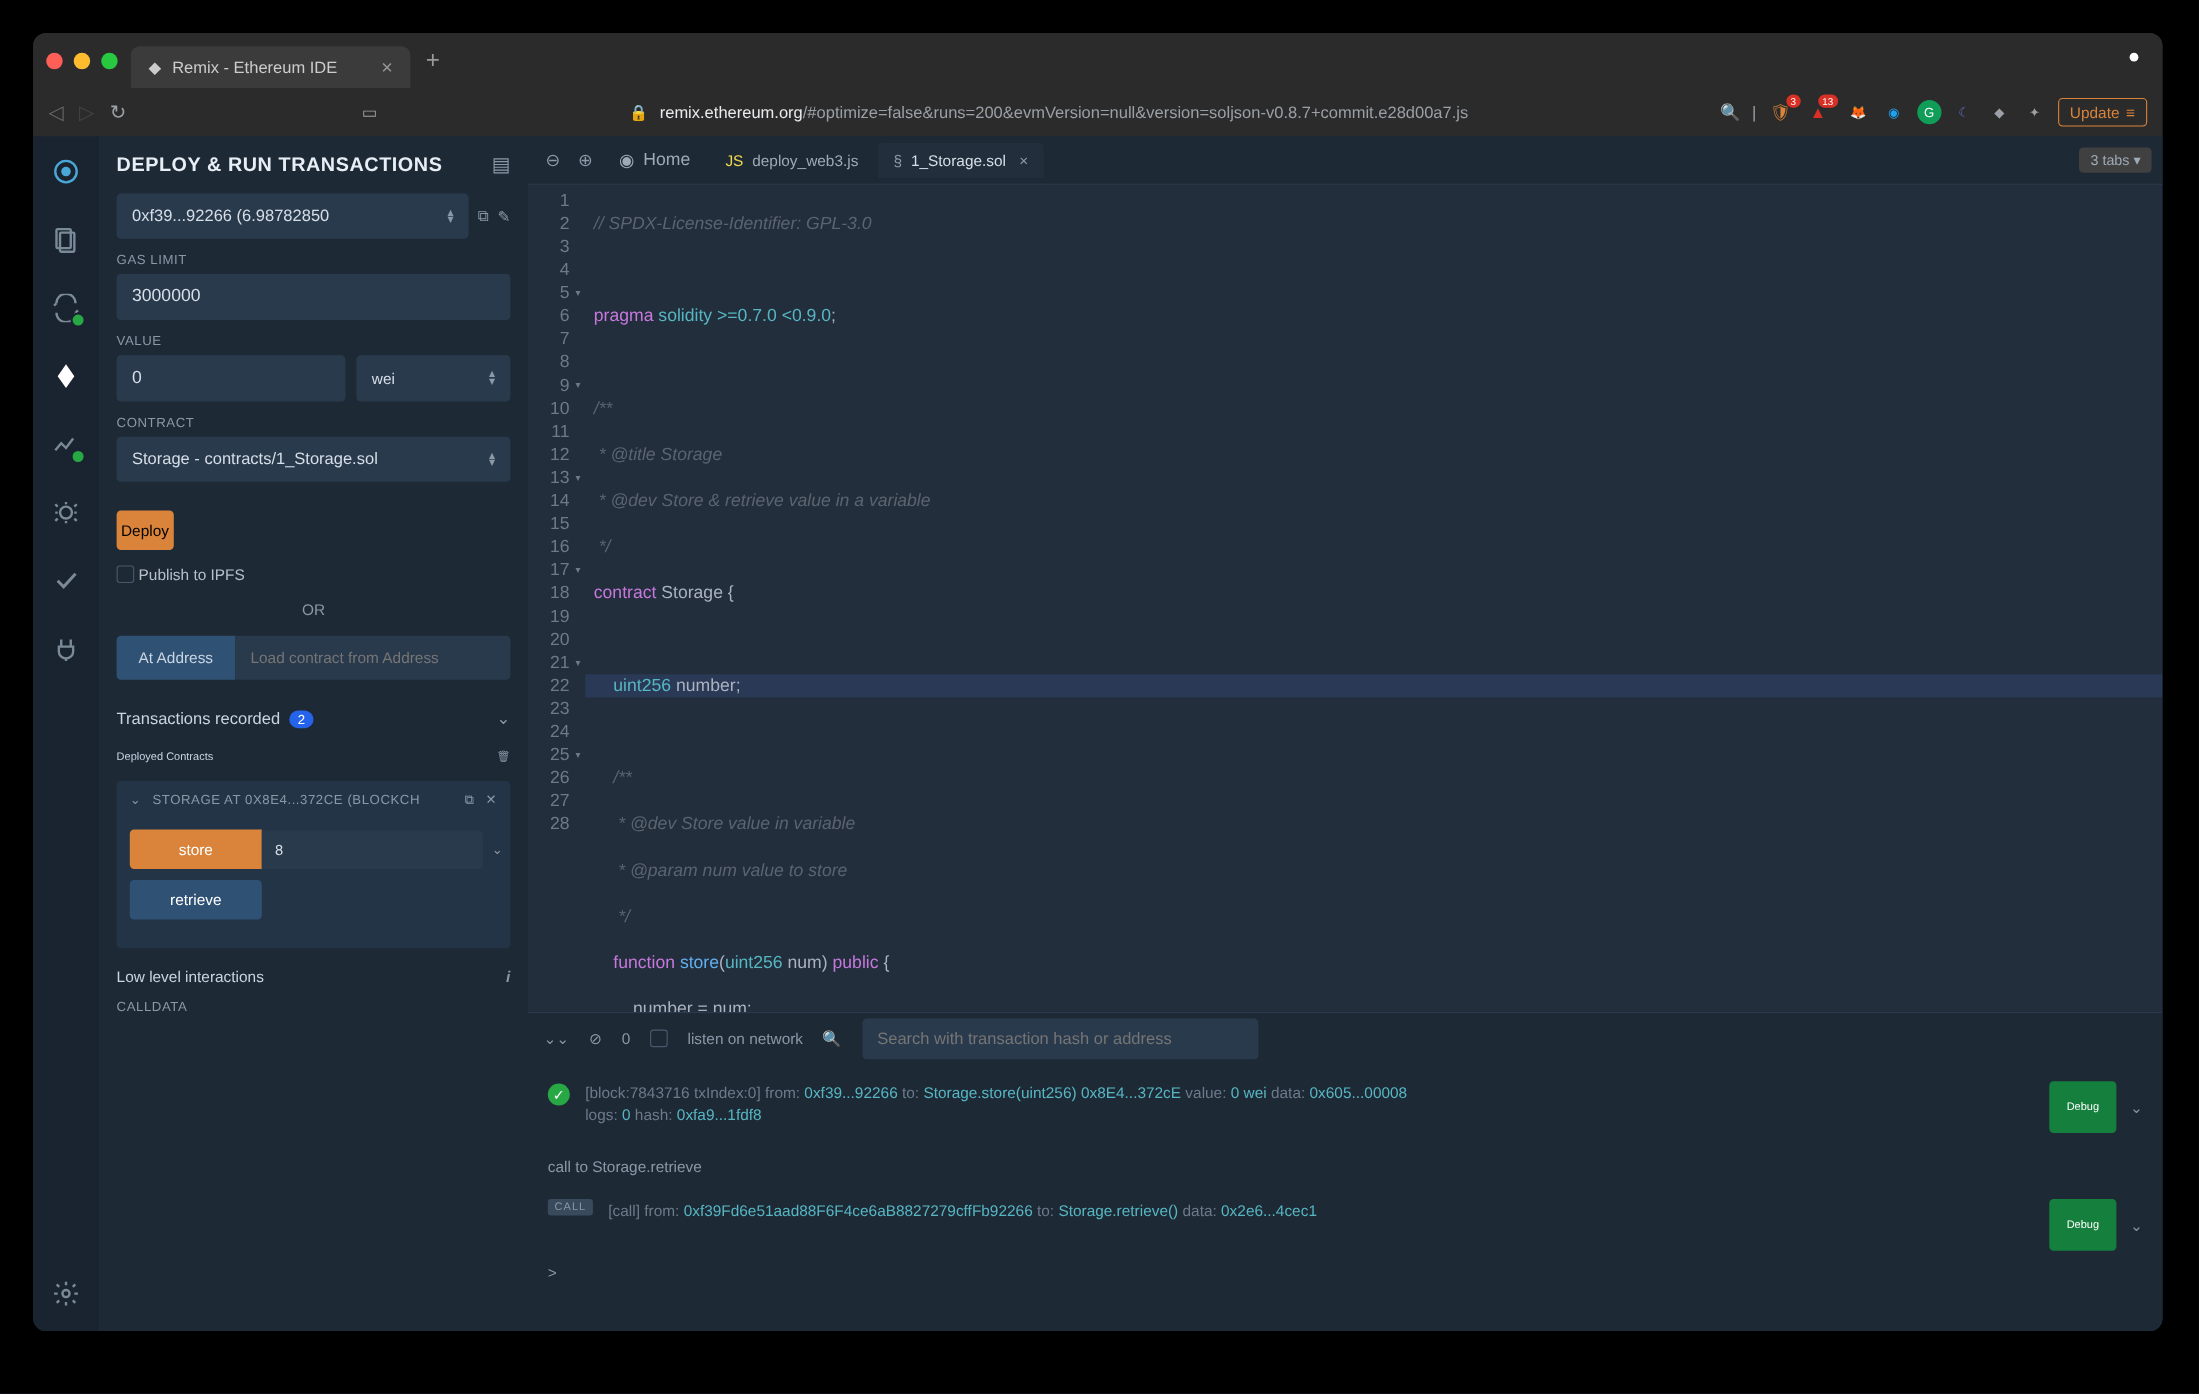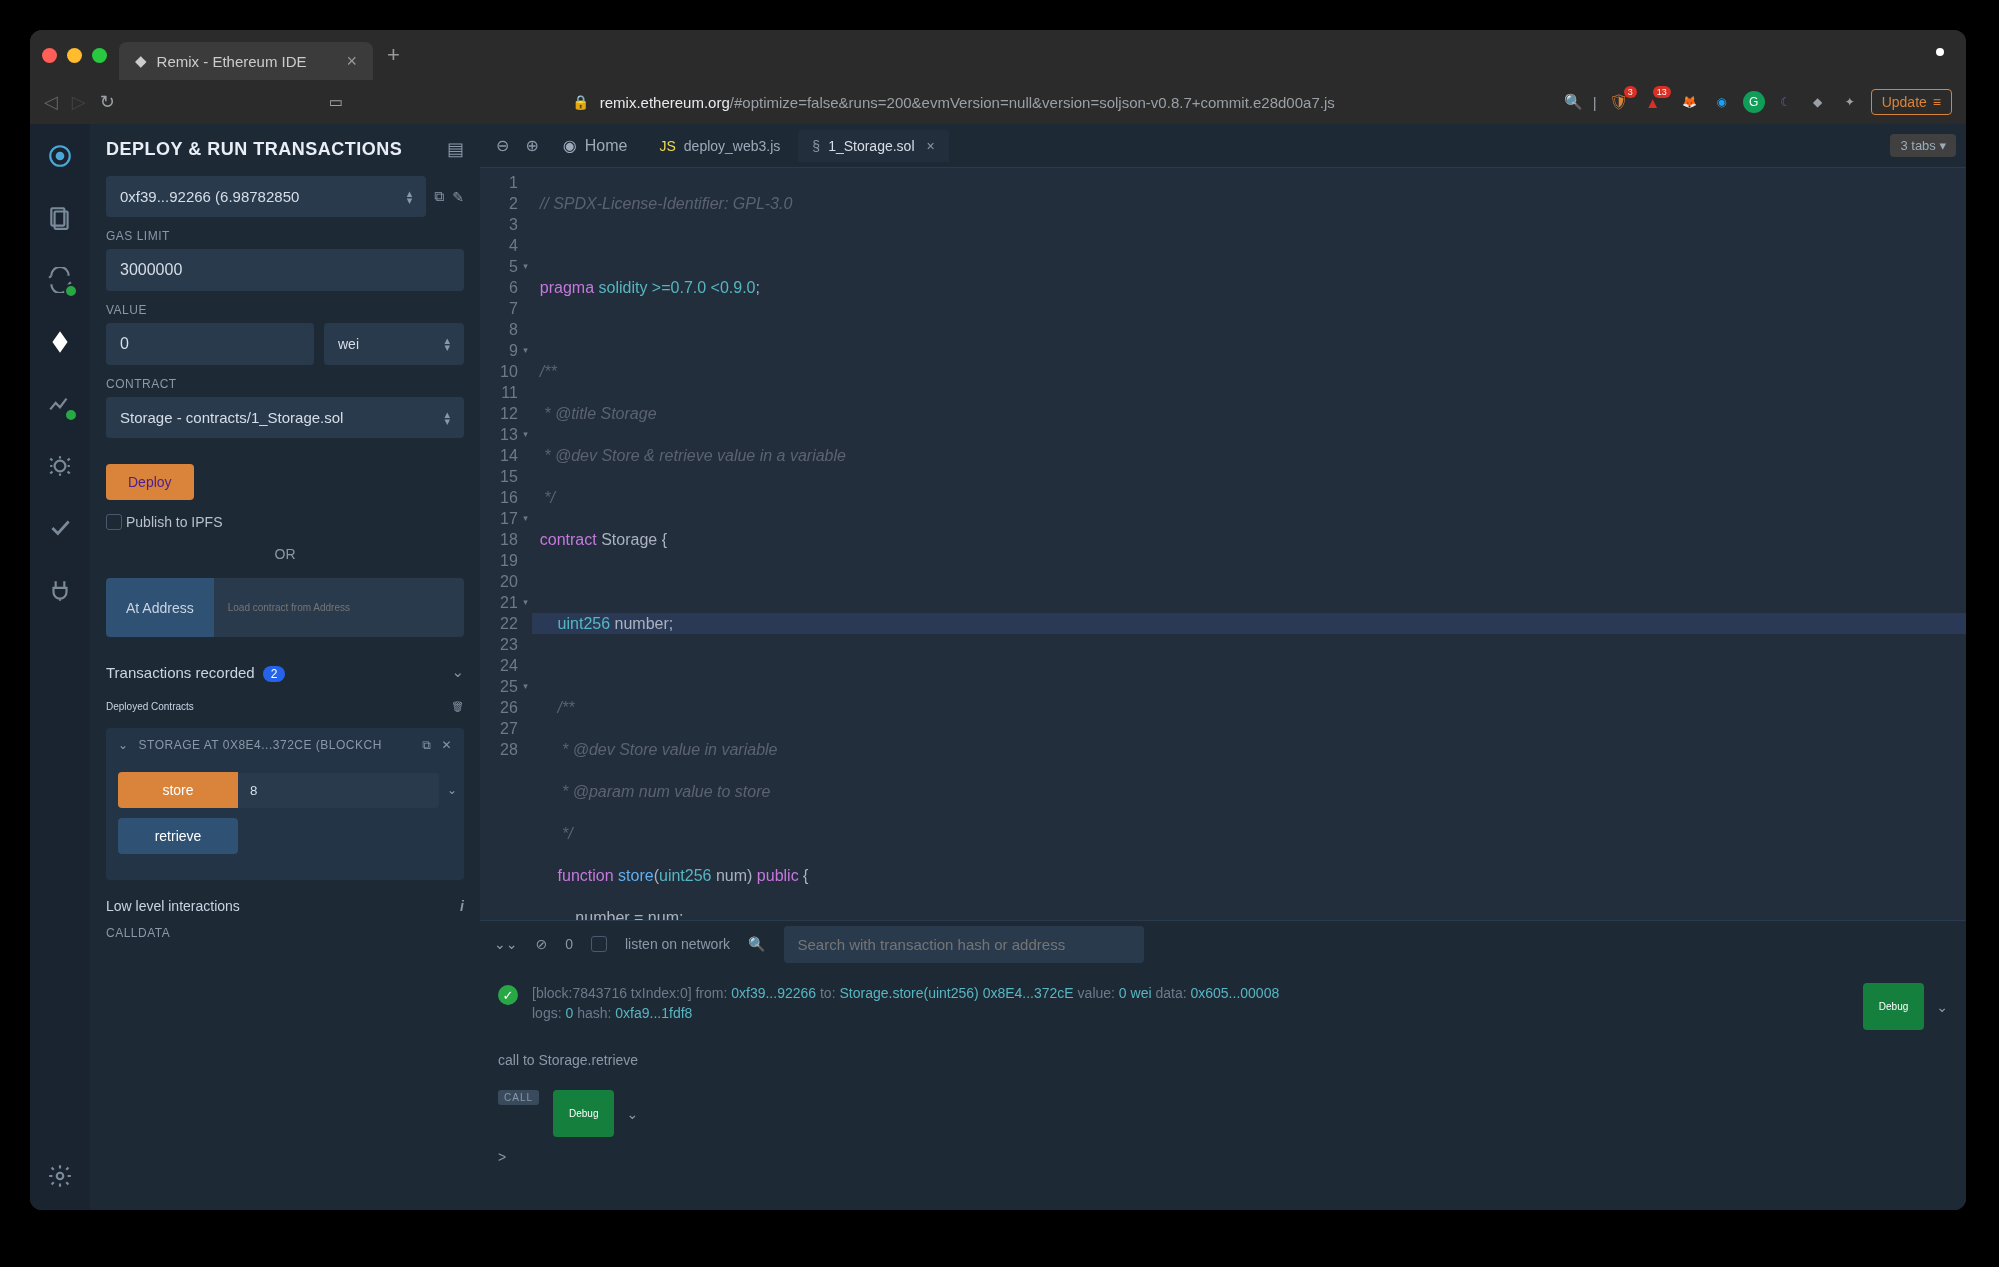--- a/index.html
+++ b/index.html
@@ -39,27 +39,27 @@
 .sp-ham{color:#8a98a7;font-size:18px}
 .select-box{background:#2a3a4d;border-radius:4px;padding:12px 14px;display:flex;align-items:center;justify-content:space-between;margin-bottom:12px;color:#d6dee7;font-size:15px}
 .select-caret{color:#8a98a7;font-size:11px;display:flex;flex-direction:column;line-height:7px}
 .field-row{display:flex;align-items:center;gap:8px;margin-bottom:4px}
 .icon-btn{color:#8a98a7;cursor:pointer}
 .sp-label{color:#8a98a7;font-size:12px;letter-spacing:.5px;margin:12px 0 6px}
 .input-box{background:#2a3a4d;border-radius:4px;padding:12px 14px;color:#d6dee7;font-size:16px;border:none;width:100%}
 .value-row{display:flex;gap:10px}
 .value-row .input-box{flex:1}
 .unit-select{background:#2a3a4d;border-radius:4px;padding:12px 14px;color:#d6dee7;width:140px;display:flex;align-items:center;justify-content:space-between}
-.deploy-btn{background:#d9843a;color:#4c1d95;padding:10px 22px;border-radius:4px;border:none;font-size:14px;margin-top:14px;cursor:pointer}
+.deploy-btn{background:#d9843a;color:#000000;padding:10px 4px;border-radius:4px;border:none;font-size:14px;margin-top:14px;cursor:pointer}
 .checkbox-row{display:flex;align-items:center;gap:4px;margin-top:14px;color:#b7c0cb}
 .chk{width:16px;height:16px;border:1px solid #4a5a6d;border-radius:3px}
 .or-text{text-align:center;color:#8a98a7;margin:16px 0}
 .ataddr-row{display:flex;gap:0;margin-bottom:16px}
 .ataddr-btn{background:#2f5173;color:#c8d5e3;padding:12px 20px;border-radius:4px 0 0 4px;border:none;font-size:14px}
-.ataddr-input{flex:1;background:#2a3a4d;border:none;padding:24px 14px;color:#6c7a8a;border-radius:0 4px 4px 0;font-size:10px}
+.ataddr-input{flex:1;background:#2a3a4d;border:none;padding:12px 14px;color:#6c7a8a;border-radius:0 4px 4px 0;font-size:14px}
 .tx-rec{display:flex;align-items:center;justify-content:space-between;padding:10px 0;color:#c8d5e3;font-size:15px}
 .badge-count{background:#2563eb;color:#fff;border-radius:10px;padding:1px 8px;font-size:12px;margin-left:8px}
 .chev{color:#8a98a7}
 .deployed-hdr{display:flex;align-items:flex-end;justify-content:space-between;padding:10px 0;color:#c8d5e3;font-size:10px}
 .trash{color:#8a98a7}
 .contract-item{background:#243447;border-radius:4px;margin-top:6px}
 .contract-head{display:flex;align-items:center;padding:10px 12px;gap:10px;color:#8a98a7;font-size:12px;letter-spacing:.5px}
 .contract-body{padding:10px 12px 16px}
 .func-row{display:flex;align-items:center;gap:0;margin-bottom:10px}
 .func-btn{padding:10px 20px;border-radius:4px 0 0 4px;border:none;font-size:14px;color:#fff;min-width:120px;text-align:center}
@@ -403,20 +403,26 @@
             <div class="log-actions">
               <button class="debug-btn">Debug</button>
               <span class="chev">⌄</span>
             </div>
           </div>
 
           <div class="prompt-line" style="padding:14px 0">call to Storage.retrieve</div>
 
           <div class="log-row">
             <span class="call-pill">CALL</span>
+            <div class="log-content">
+              <span class="log-key">[call]</span>
+              <span class="log-key">from:</span> <span class="log-val">0xf39Fd6e51aad88F6F4ce6aB8827279cffFb92266</span>
+              <span class="log-key">to:</span> <span class="log-val">Storage.retrieve()</span>
+              <span class="log-key">data:</span> <span class="log-val">0x2e6...4cec1</span>
+            </div>
             <div class="log-actions">
               <button class="debug-btn">Debug</button>
               <span class="chev">⌄</span>
             </div>
           </div>
 
           <div class="prompt-line">&gt;</div>
         </div>
       </div>
     </div>

